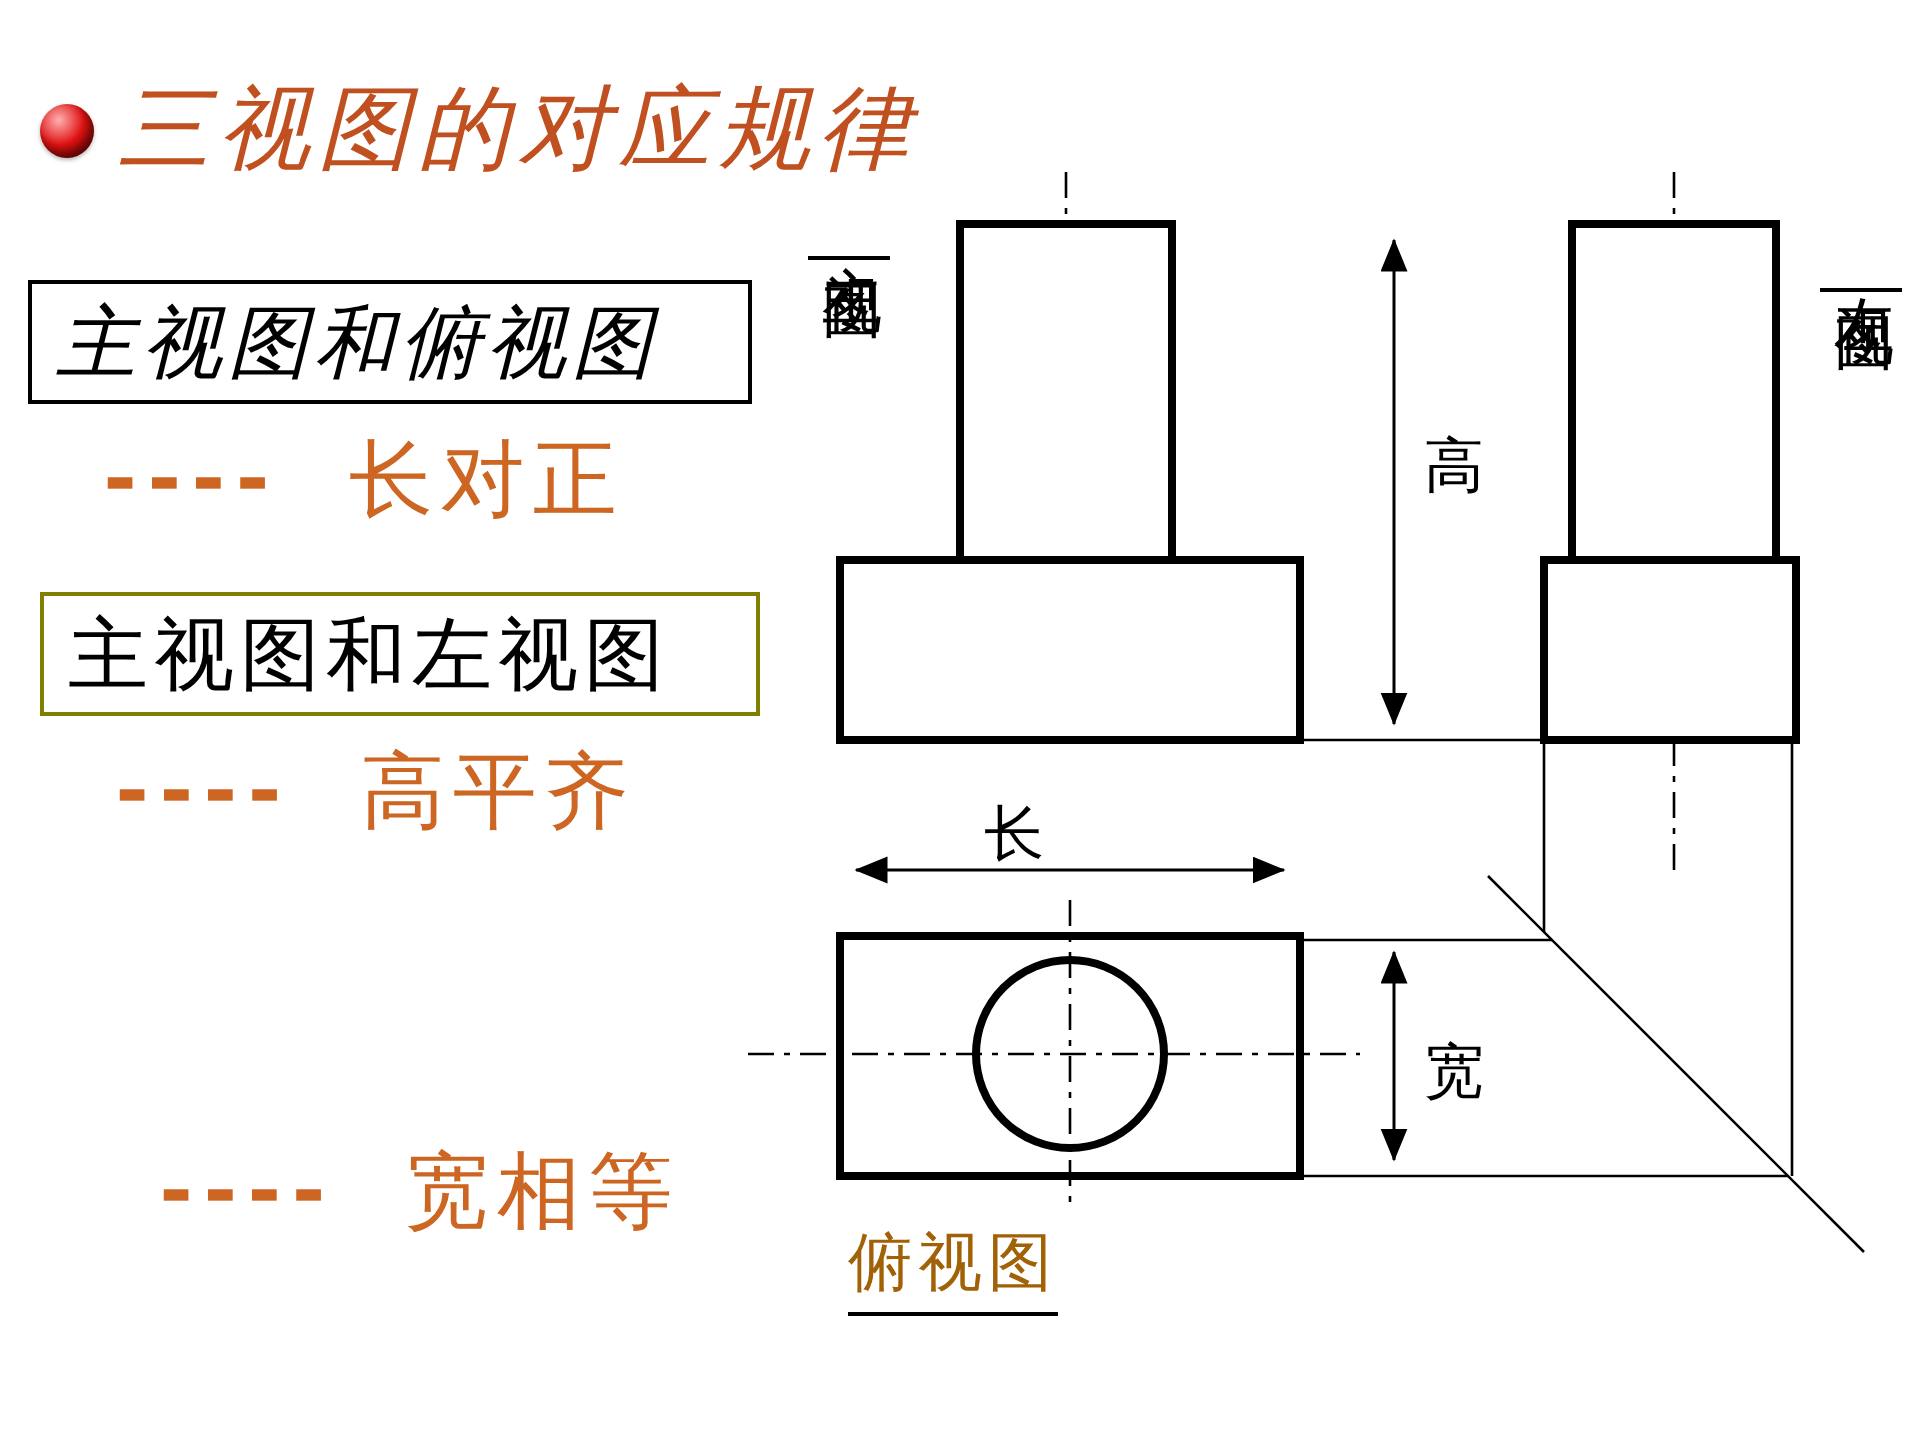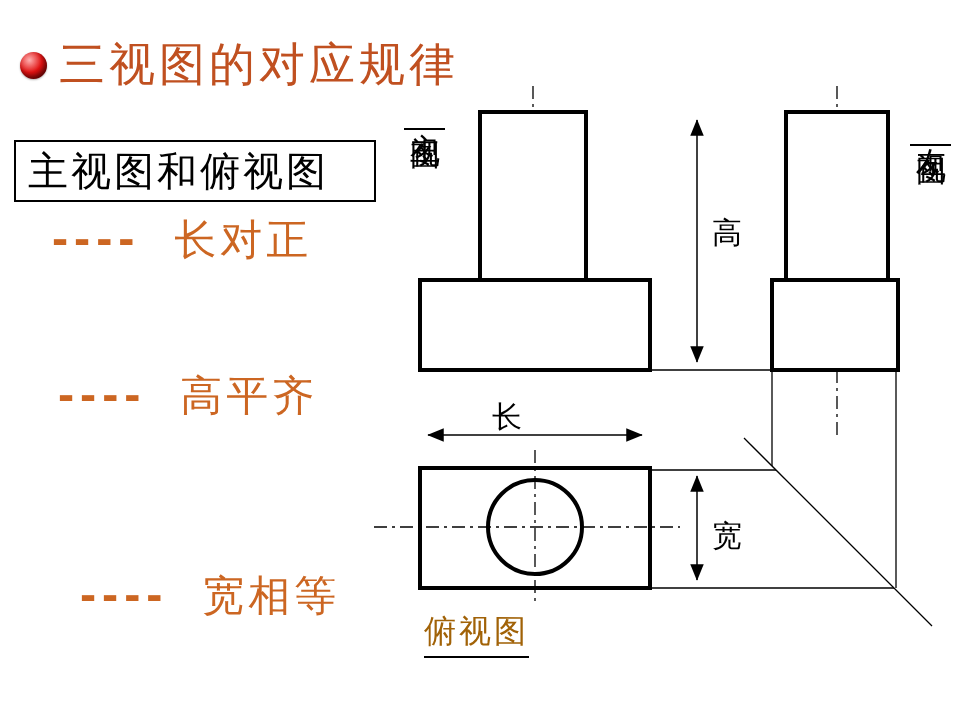--- a/index.html
+++ b/index.html
@@ -13,28 +13,28 @@
 
   .drawing { position:absolute; left:0; top:0; width:960px; height:720px; }
 
   .title-row { position:absolute; left:20px; top:34px; display:flex; align-items:center; gap:12px; }
   .bullet {
     width:27px; height:27px; border-radius:50%;
     background: radial-gradient(circle at 35% 30%, #ffb0b0 0%, #e01212 48%, #6e0000 100%);
     box-shadow: inset -2px -3px 5px rgba(0,0,0,.45), 0 1px 2px rgba(0,0,0,.3);
     flex:0 0 auto;
   }
-  .title { font-size:46px; font-weight:400; color:#C05020; letter-spacing:4px; white-space:nowrap; }
+  .title { font-size:46px; font-weight:400; color:#C05020; letter-spacing:4px; white-space:nowrap;font-style:italic; }
 
   .rule-box {
     position:absolute; display:flex; align-items:center;
     font-size:40px; letter-spacing:3px; color:#000;
     padding-left:12px; background:#fff;
   }
-  .box1 { left:14px;  top:140px; width:362px; height:62px; border:2px solid #000000; }
+  .box1 { left:14px;  top:140px; width:362px; height:62px; border:2px solid #000000;font-style:italic; }
   .box2 { left:20px;  top:296px; width:360px; height:62px; border:2px solid #808000; }
   .box3 { left:4px;   top:486px; width:366px; height:64px; border:2px solid #808000; z-index:2; }
 
   .rule-line { position:absolute; color:#CC6622; display:flex; align-items:center; white-space:nowrap; }
   .rule-line .dashes  {
     font-family:"DejaVu Sans Mono","Liberation Mono",monospace;
     font-weight:700; font-size:40px; letter-spacing:-2px; padding-right:2px;
   }
   .rule-line .rule-word { font-size:42px; letter-spacing:4px;margin-left:36px; }
   .line1 { left:48px; top:212px; }
@@ -110,20 +110,23 @@
   </div>
 
   <div class="rule-box box1">
     <span>主视图和俯视图</span>
   </div>
   <div class="rule-line line1">
     <span class="dashes">----</span>
       <span class="rule-word">长对正</span>
   </div>
 
+  <div class="rule-box box2">
+    <span>主视图和左视图</span>
+  </div>
   <div class="rule-line line2">
     <span class="dashes">----</span>
       <span class="rule-word">高平齐</span>
   </div>
 
   <div class="rule-line line3">
     <span class="dashes">----</span>
       <span class="rule-word">宽相等</span>
   </div>
 

